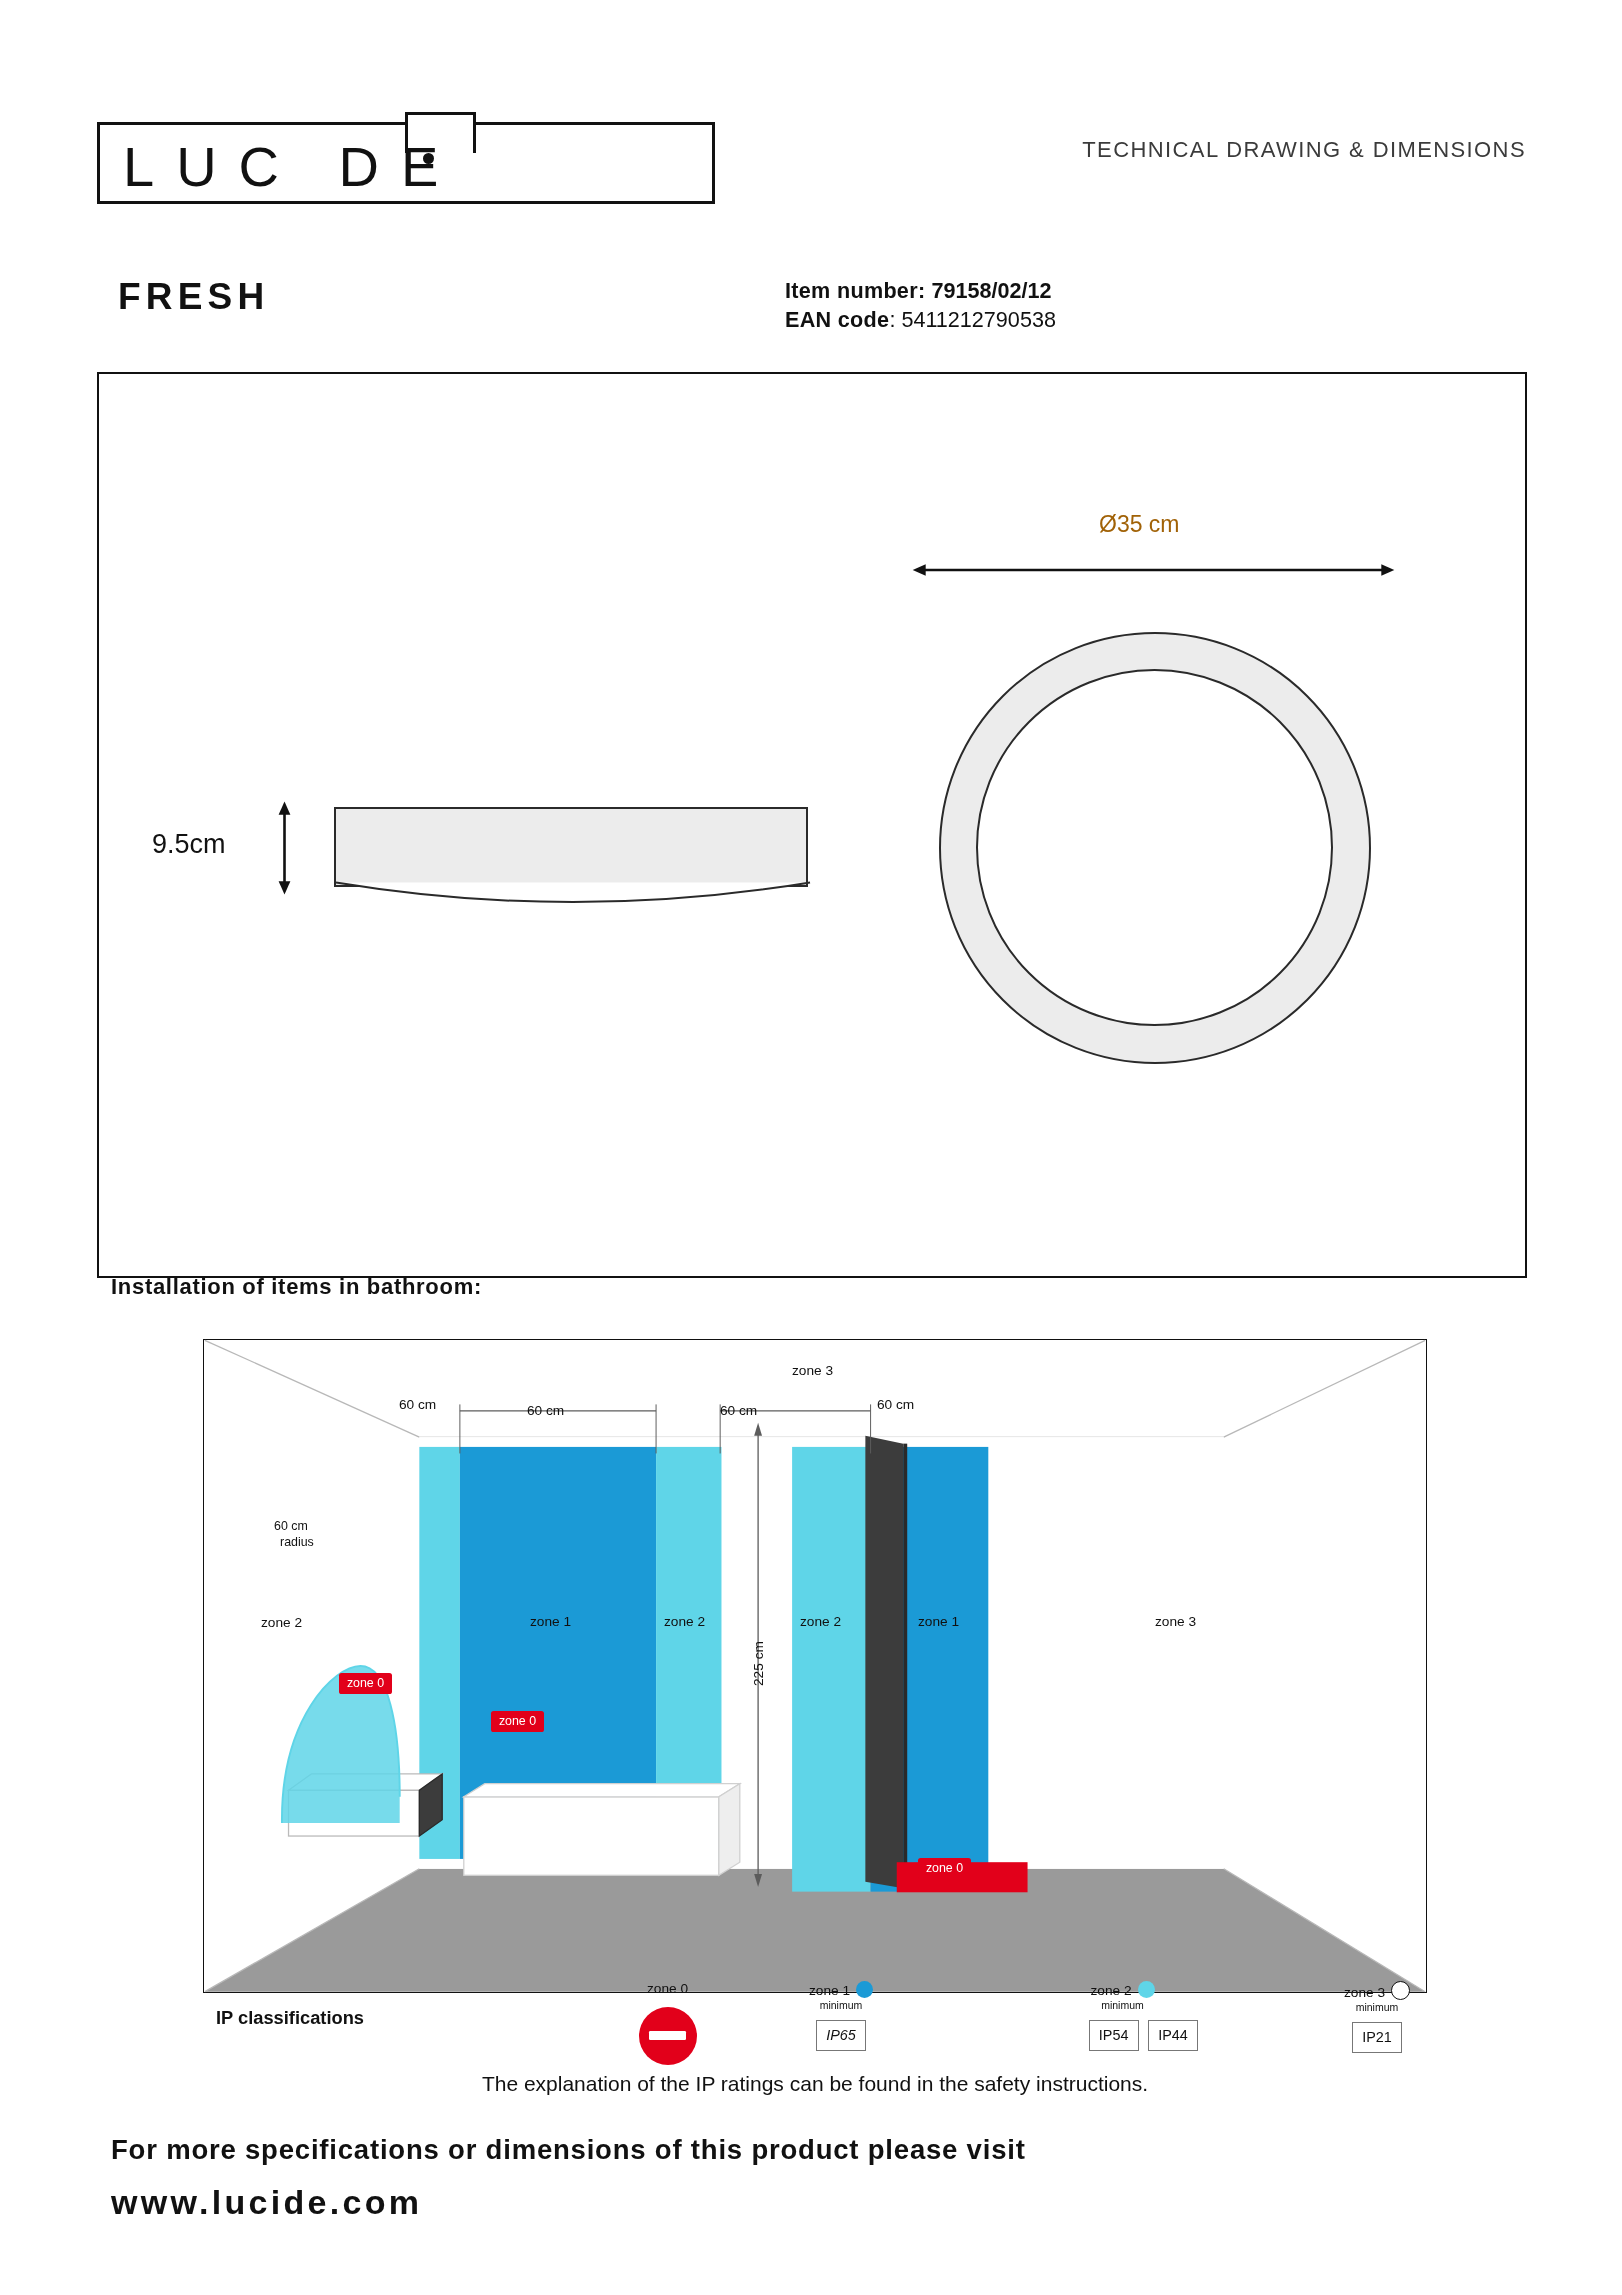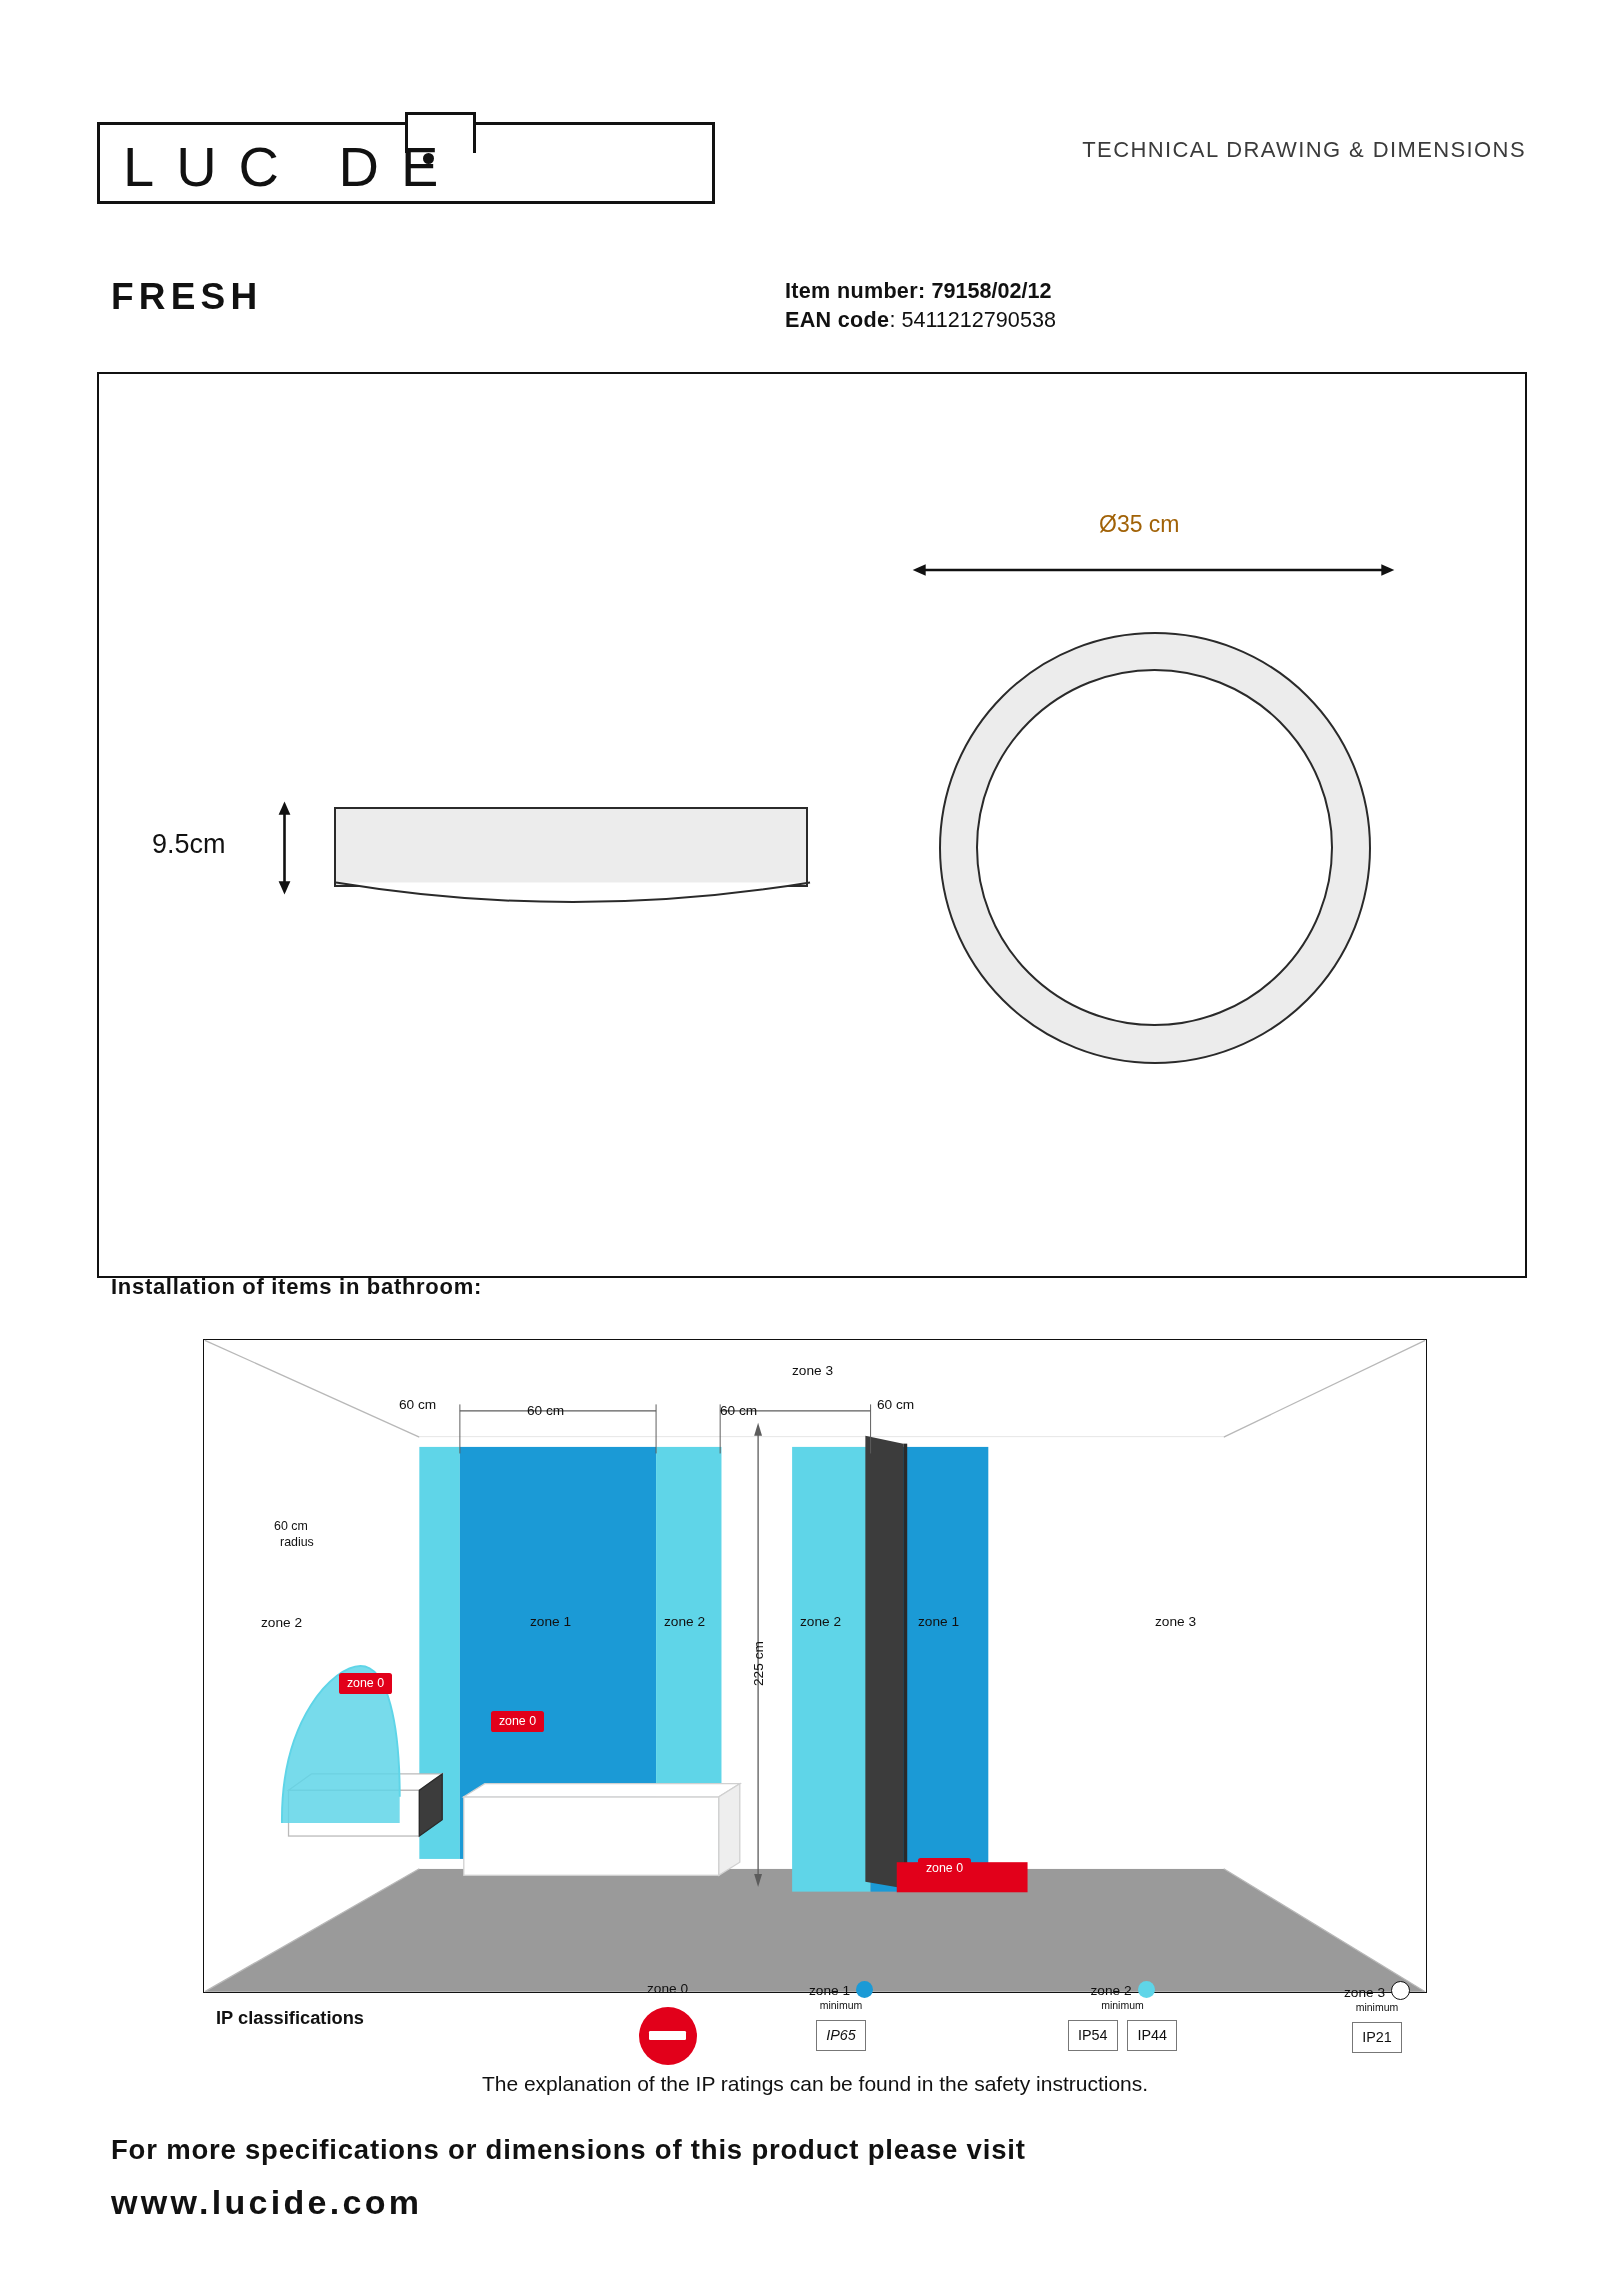--- a/index.html
+++ b/index.html
@@ -90,21 +90,21 @@
     top: 97px;
     font-size: 22px;
     letter-spacing: 1.4px;
     color: #3b3b3b;
     text-align: right;
   }
 
   
   .product-title {
     position: absolute;
-    left: 111px;
+    left: 118px;
     top: 236px;
     font-size: 37px;
     font-weight: bold;
     letter-spacing: 5.2px;
     color: #111;
   }
   .item-block {
     position: absolute;
     left: 785px;
     top: 236px;
@@ -508,21 +508,21 @@
       <div style="margin-top:9.2px;font-style:italic;">
         <span class="ip-box">IP65</span>
       </div>
     </div>
 
     <div class="ip-group" style="left:844px; top:6.5px; width:151px; text-align:center;">
       <div class="ip-zone-label">
         <span>zone 2</span><span class="dot-cyan"></span>
       </div>
       <div class="ip-min">minimum</div>
-      <div style="margin-top:9.2px;">
+      <div style="margin-top:9.2px;text-align:right;">
         <span class="ip-box">IP54</span>
         <span class="ip-box" style="margin-left:6.5px;">IP44</span>
       </div>
     </div>
 
     <div class="ip-group" style="left:1112px; top:6.5px; width:124px; text-align:center;">
       <div class="ip-zone-label">
         <span>zone 3</span><span class="dot-white"></span>
       </div>
       <div class="ip-min">minimum</div>

